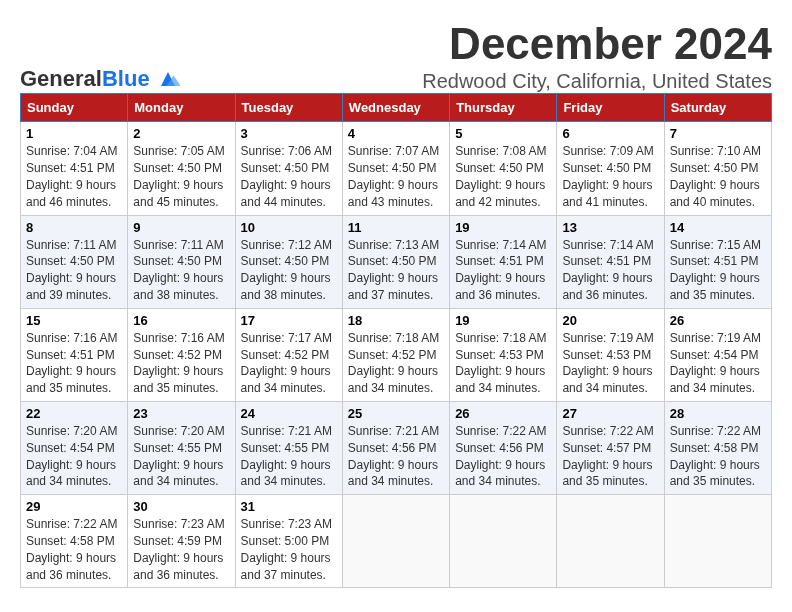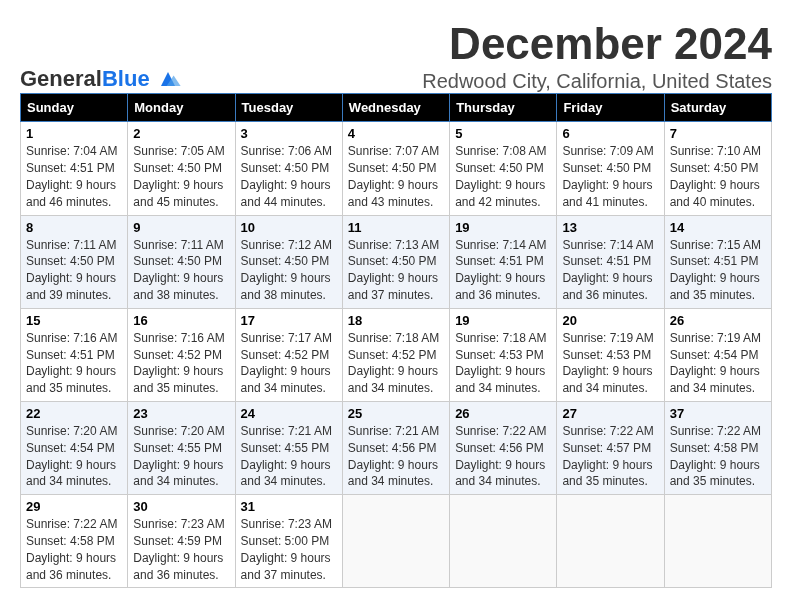--- a/index.html
+++ b/index.html
@@ -49,21 +49,21 @@
       font-size: 20px;
       color: #555;
       margin-top: 2px;
     }
     .calendar-table {
       width: 100%;
       border-collapse: collapse;
       font-size: 11px;
     }
     .calendar-table th {
-      background-color: #000000;
+      background-color: #b91c1c;
       color: #fff;
       text-align: left;
       padding: 6px 6px;
       font-size: 13px;
       font-weight: bold;
       border: 1px solid #3a7abf;
     }
     .calendar-table td {
       border: 1px solid #ccc;
       padding: 4px 5px;
@@ -237,21 +237,21 @@
           </td>
           <td>
             <span class="day-number">26</span>
             <div class="day-info">Sunrise: 7:22 AM<br>Sunset: 4:56 PM<br>Daylight: 9 hours and 34 minutes.</div>
           </td>
           <td>
             <span class="day-number">27</span>
             <div class="day-info">Sunrise: 7:22 AM<br>Sunset: 4:57 PM<br>Daylight: 9 hours and 35 minutes.</div>
           </td>
           <td>
-            <span class="day-number">37</span>
+            <span class="day-number">28</span>
             <div class="day-info">Sunrise: 7:22 AM<br>Sunset: 4:58 PM<br>Daylight: 9 hours and 35 minutes.</div>
           </td>
         </tr>
         <tr>
           <td>
             <span class="day-number">29</span>
             <div class="day-info">Sunrise: 7:22 AM<br>Sunset: 4:58 PM<br>Daylight: 9 hours and 36 minutes.</div>
           </td>
           <td>
             <span class="day-number">30</span>

